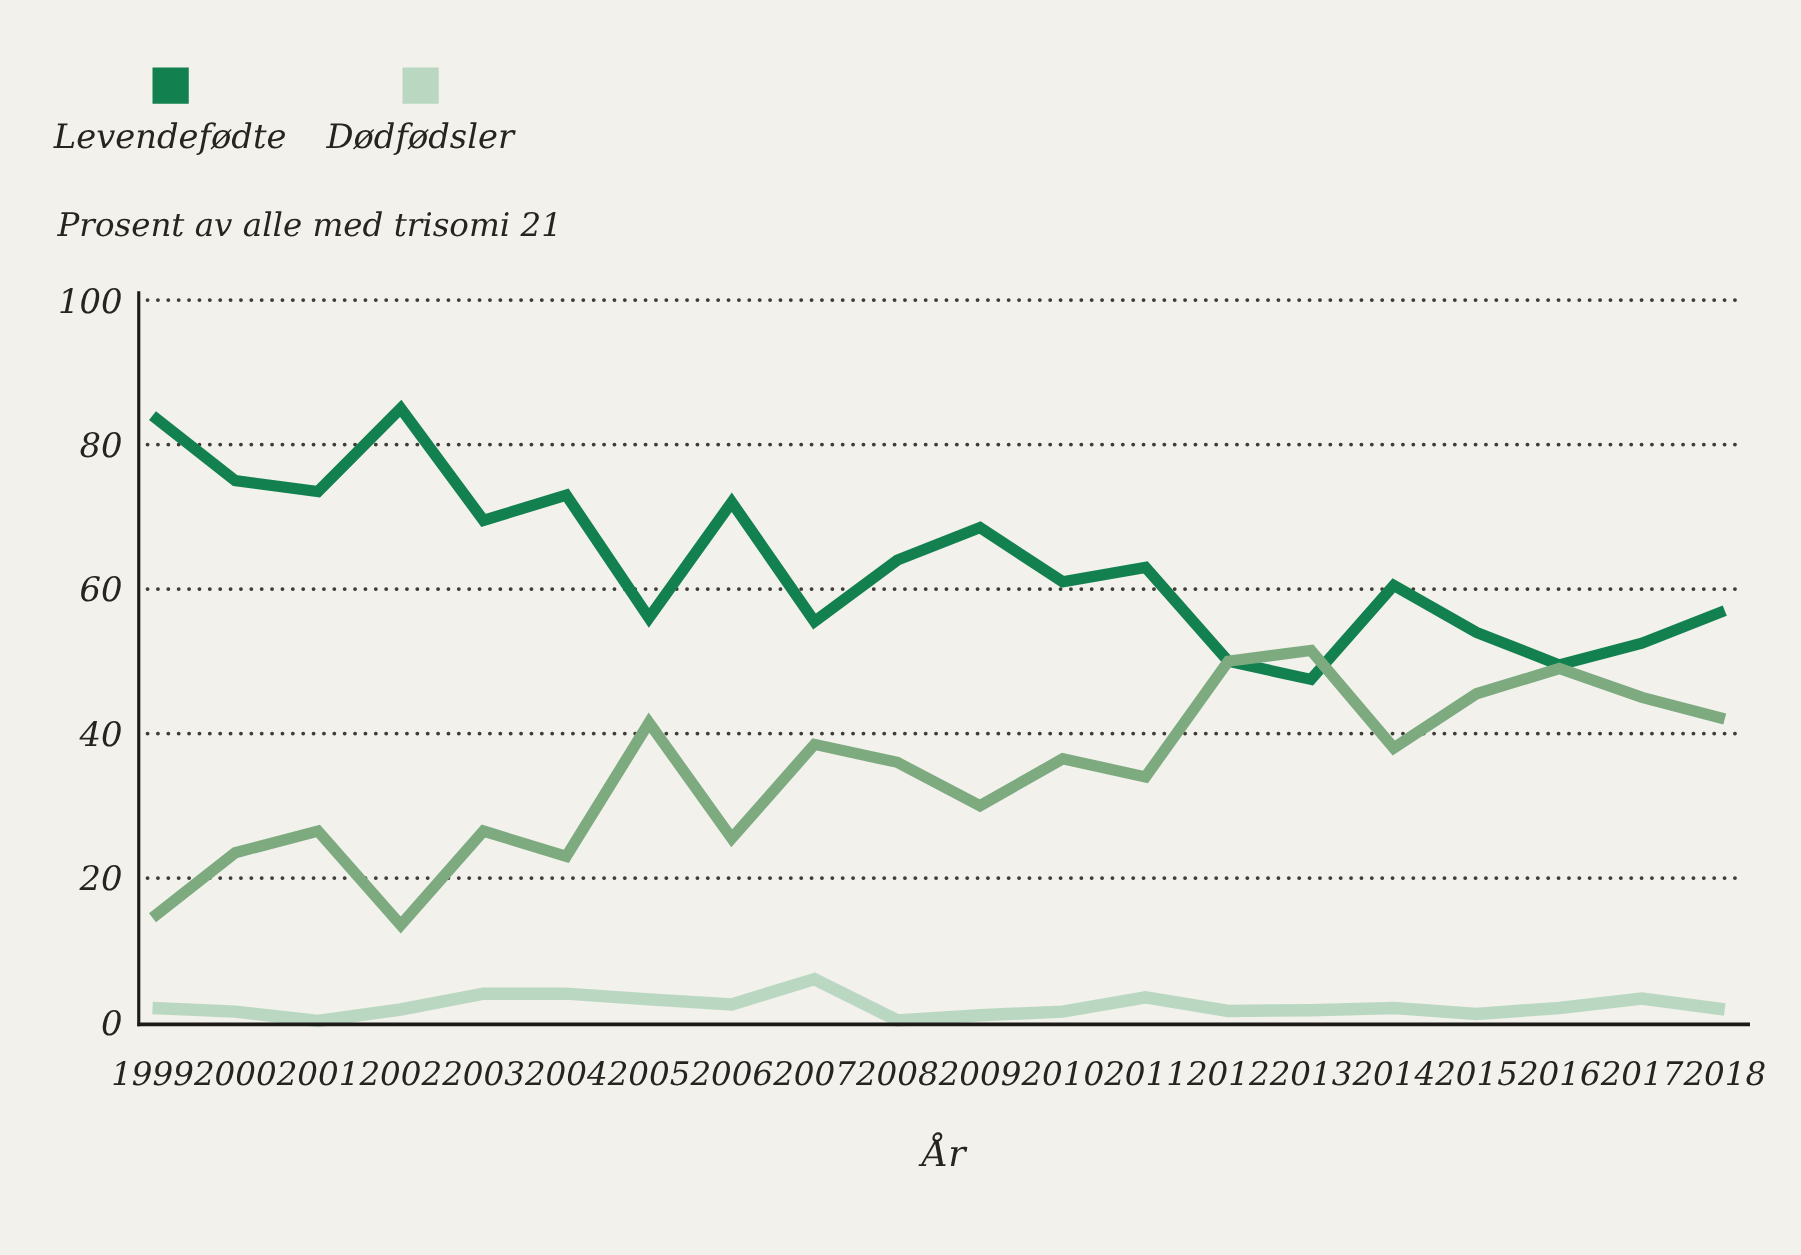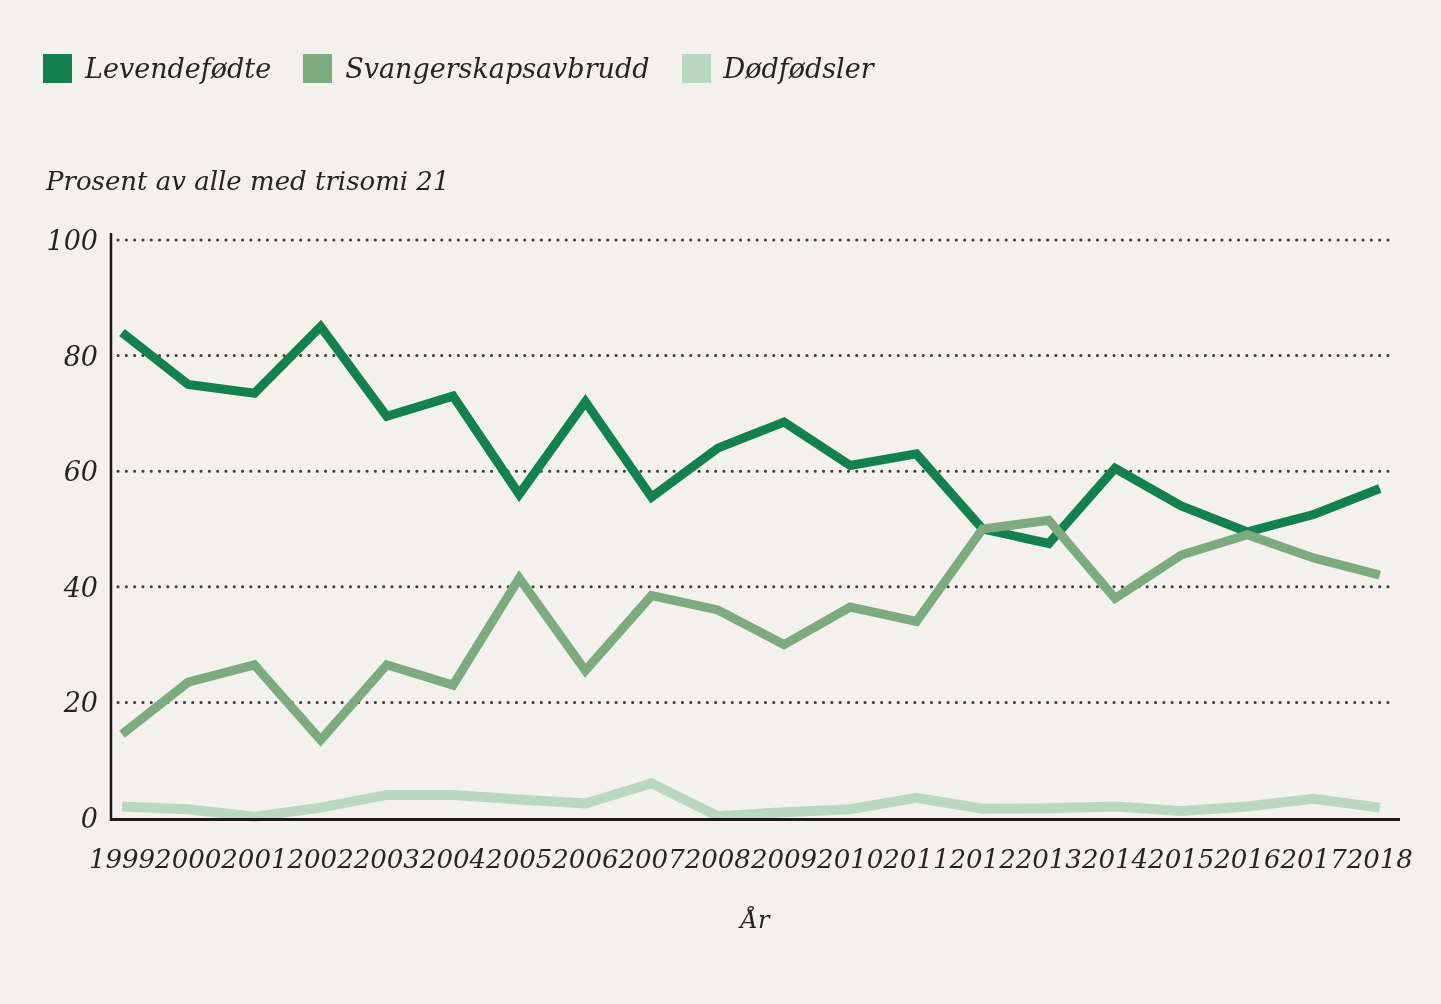--- a/index.html
+++ b/index.html
@@ -23,20 +23,21 @@
     left: 43px;
     top: 54px;
     display: flex;
     align-items: center;
     gap: 32px;
   }
   .legend-item {
     display: flex;
     align-items: center;
     gap: 13px;
+    flex-direction: column;
   }
   .legend-swatch {
     width: 29px;
     height: 29px;
     display: inline-block;
   }
   .legend-label {
     font-style: italic;
     font-size: 27px;
     line-height: 1;
@@ -49,41 +50,37 @@
     font-style: italic;
     font-size: 26px;
   }
   .x-axis-title {
     position: absolute;
     left: 110px;
     width: 1290px;
     top: 906px;
     text-align: center;
     font-style: italic;
-    font-size: 24px;
+    font-size: 29px;
   }
   svg.plot {
     position: absolute;
     left: 0;
     top: 0;
   }
 </style>
 </head>
 <body>
 
 <div class="stage">
 
   <div class="legend">
     <div class="legend-item">
       <span class="legend-swatch" style="background: rgb(18, 129, 79);"></span>
       <span class="legend-label">Levendefødte</span>
-    </div>
-    <div class="legend-item">
-      <span class="legend-swatch" style="background: rgb(125, 171, 127);"></span>
-      <span class="legend-label">Svangerskapsavbrudd</span>
     </div>
     <div class="legend-item">
       <span class="legend-swatch" style="background: rgb(186, 216, 193);"></span>
       <span class="legend-label">Dødfødsler</span>
     </div>
   </div>
 
   <div class="axis-title">Prosent av alle med trisomi 21</div>
 
   <svg class="plot" id="plot" width="1441" height="1004" viewBox="0 0 1441 1004">

